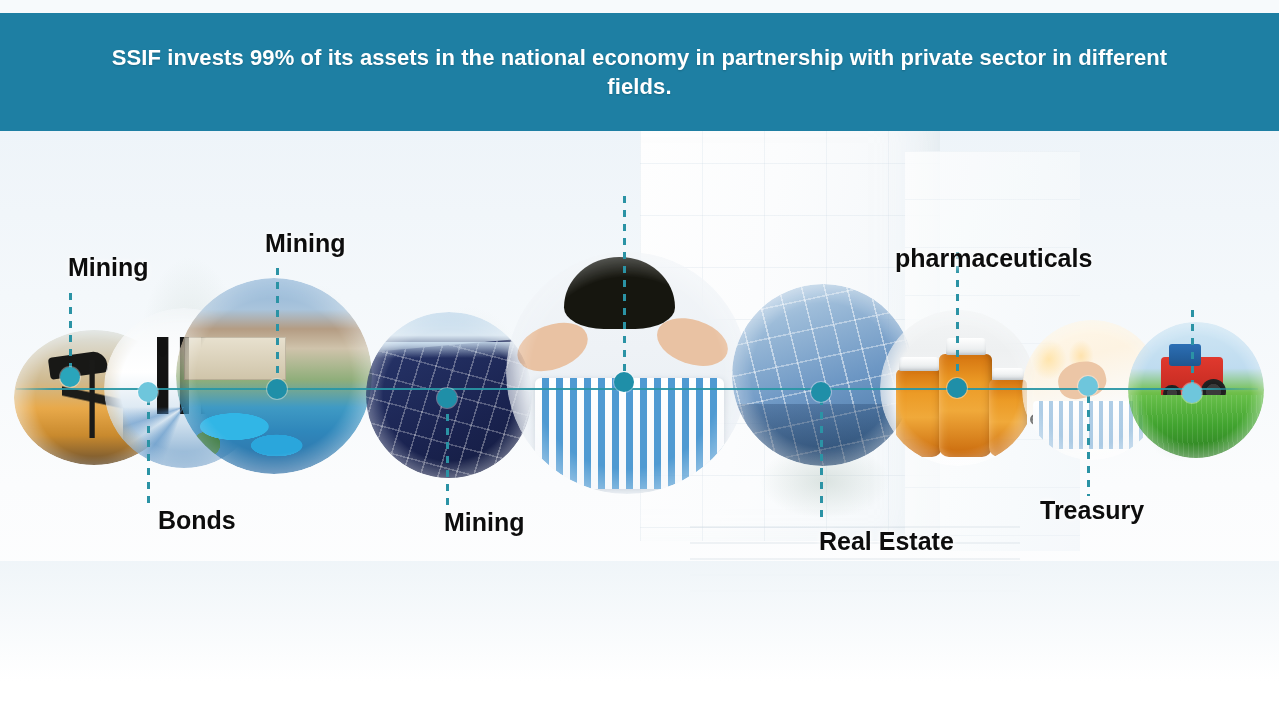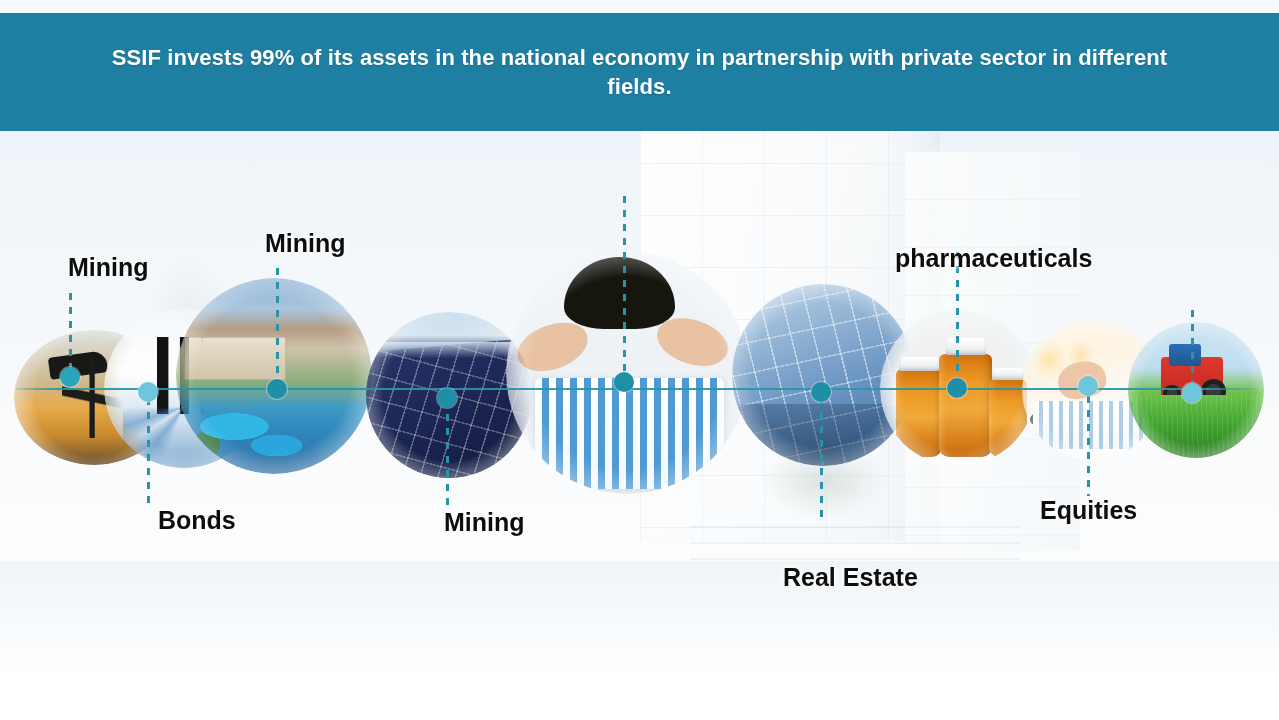--- a/index.html
+++ b/index.html
@@ -423,17 +423,17 @@
   <div class="node-dot deep" style="left:614px;  top:372px;"></div>
   <div class="node-dot deep" style="left:811px;  top:382px;"></div>
   <div class="node-dot deep" style="left:947px;  top:378px;"></div>
   <div class="node-dot pale" style="left:1078px; top:376px;"></div>
   <div class="node-dot pale" style="left:1182px; top:383px;"></div>
 
   <div class="label" style="left:68px;   top:253px;text-align:right;">Mining</div>
   <div class="label" style="left:158px;  top:506px;">Bonds</div>
   <div class="label" style="left:265px;  top:229px;">Mining</div>
   <div class="label" style="left:444px;  top:508px;">Mining</div>
-  <div class="label" style="left:783px;  top:527px;margin-top:36px;">Real Estate</div>
+  <div class="label" style="left:819px;  top:527px;">Real Estate</div>
   <div class="label" style="left:895px;  top:231px;margin-top:13px;">pharmaceuticals</div>
-  <div class="label" style="left:1040px; top:496px;">Equities</div>
+  <div class="label" style="left:1040px; top:496px;">Treasury</div>
 
 </div>
 
 </body></html>

